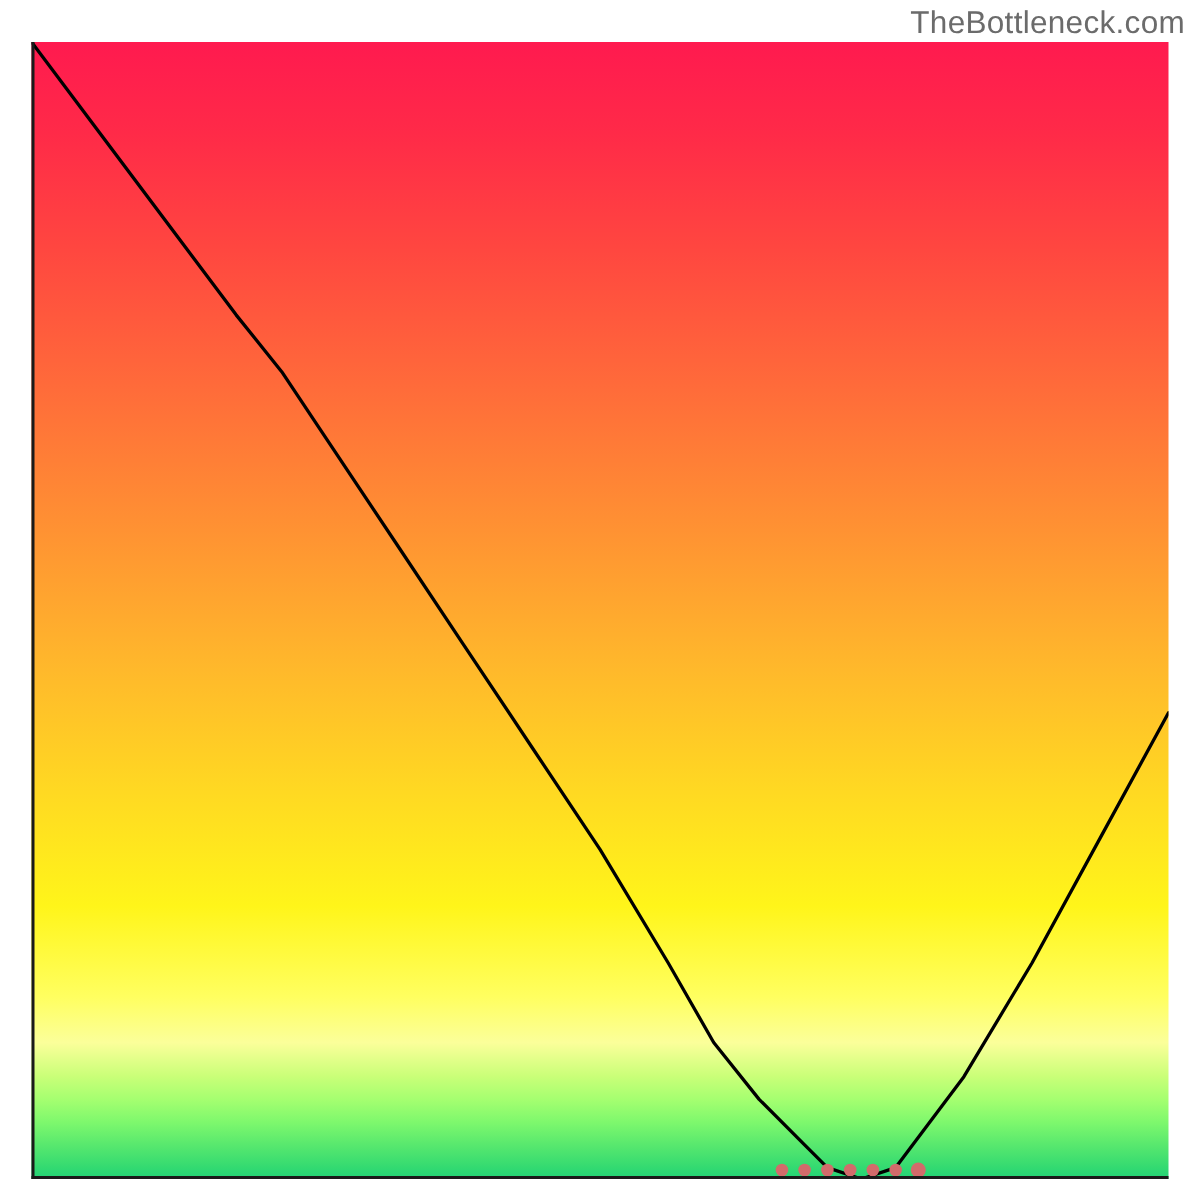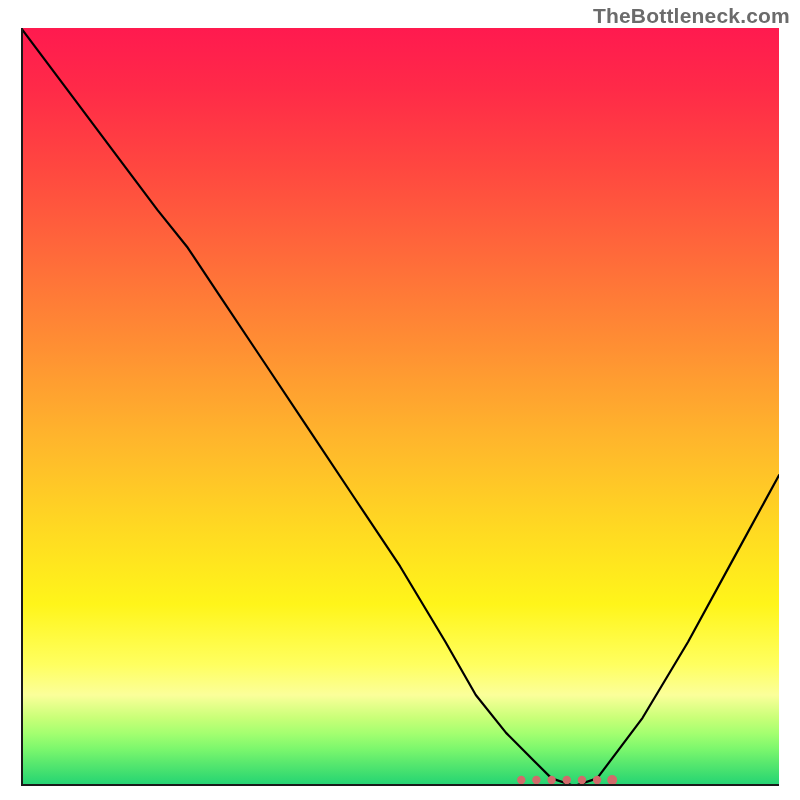--- a/index.html
+++ b/index.html
@@ -13,21 +13,21 @@
   .wrap {
     position: relative;
     width: 800px;
     height: 800px;
   }
   .watermark {
     position: absolute;
     top: 4px;
     right: 10px;
     font-size: 21px;
-    font-weight: 700;
+    font-weight: 400;
     color: #6b6b6b;
     letter-spacing: 0.2px;
   }
   .chart-area {
     position: absolute;
     left: 21px;
     top: 28px;
     width: 758px;
     height: 758px;
   }

